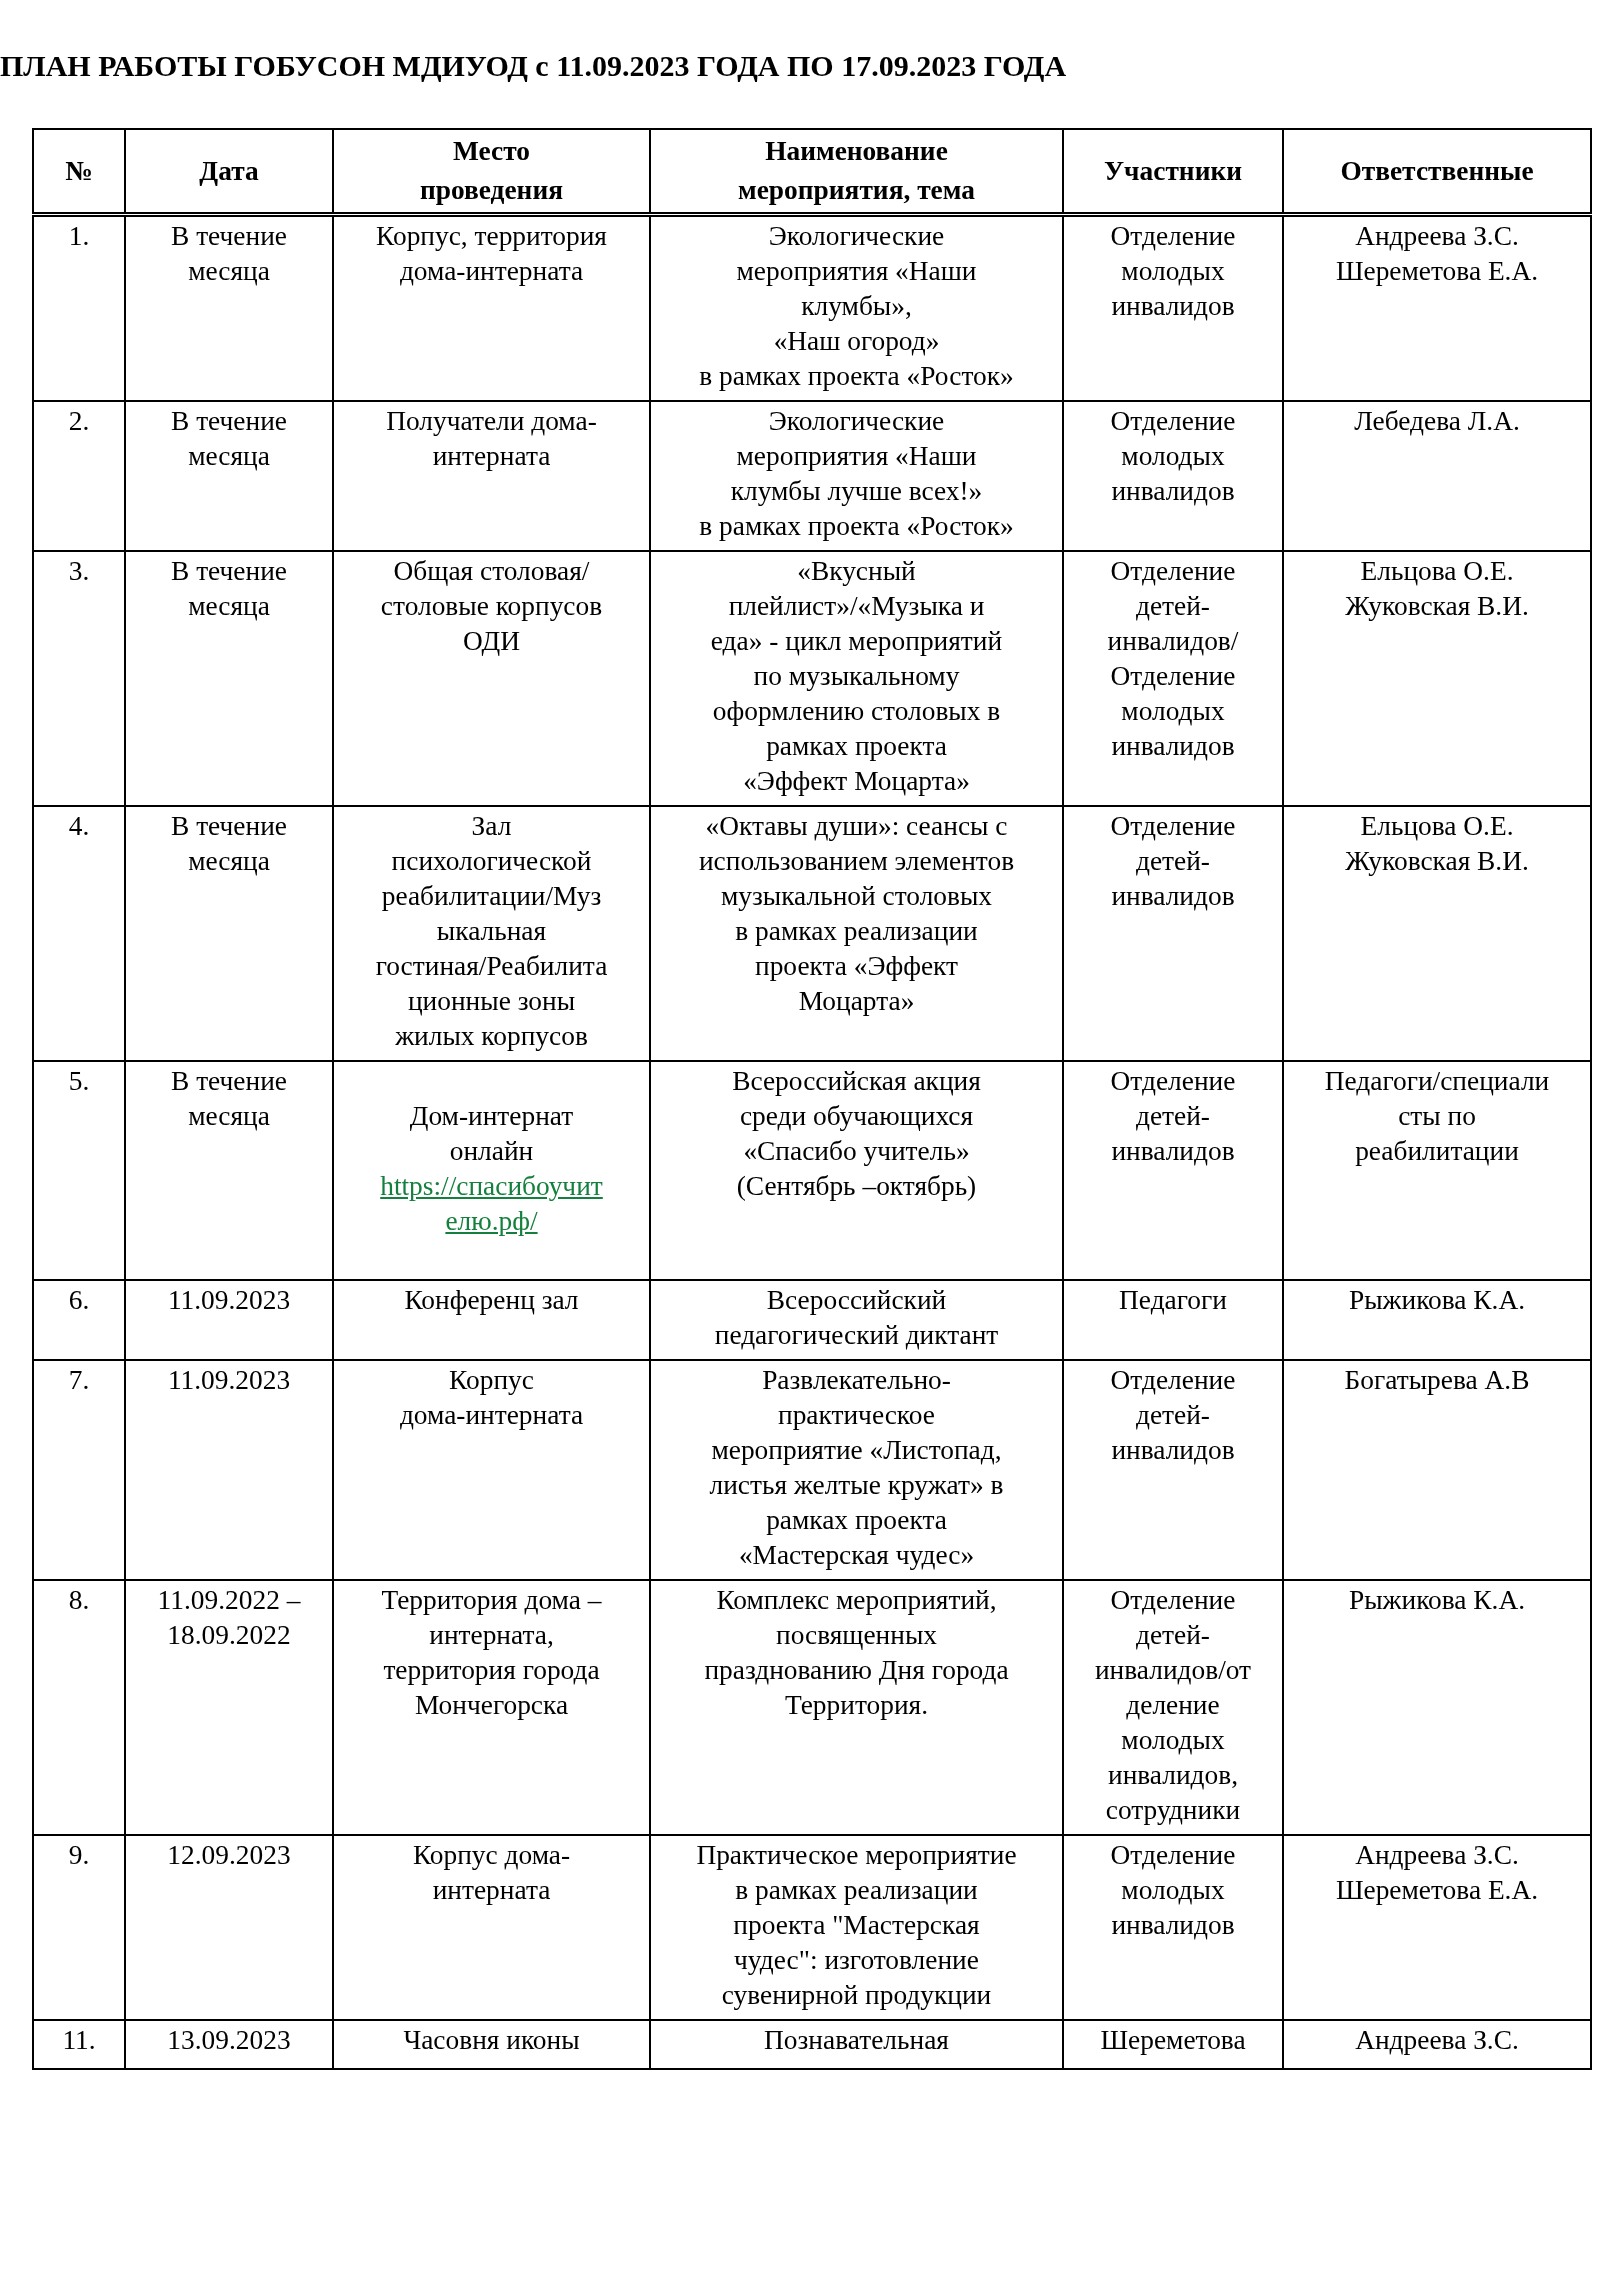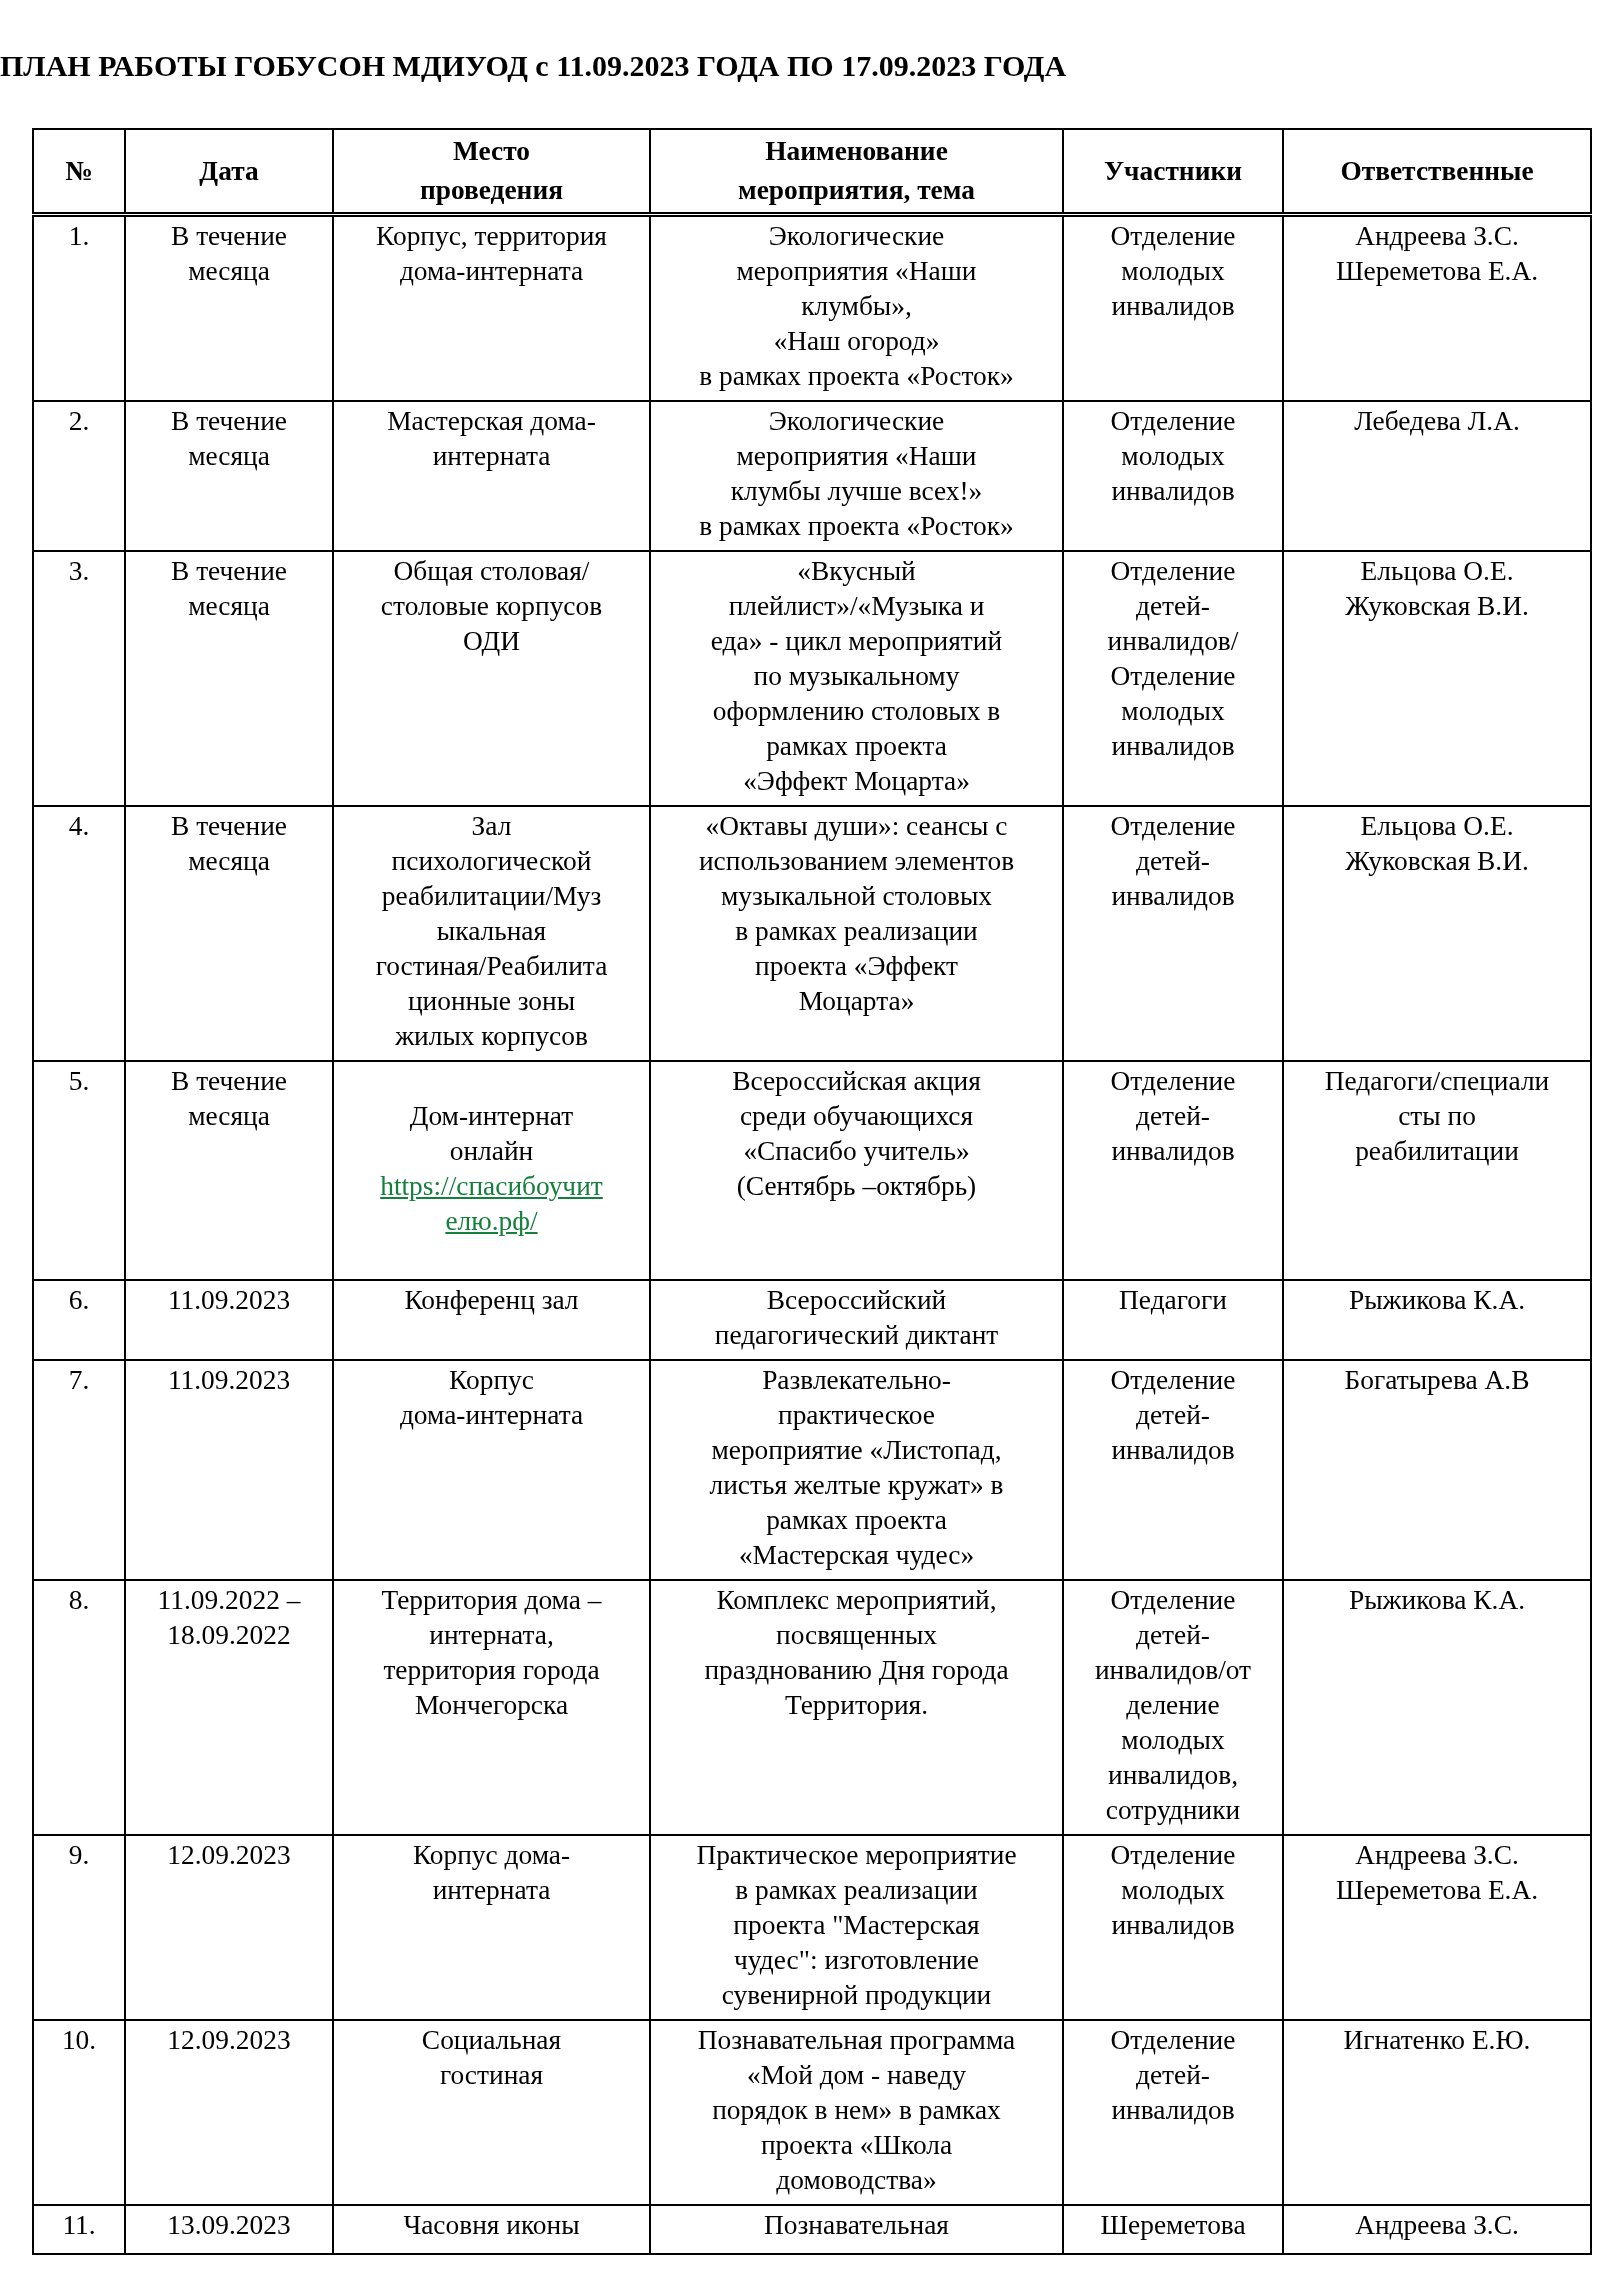--- a/index.html
+++ b/index.html
@@ -106,21 +106,21 @@
         <td>Отделение
 молодых
 инвалидов</td>
         <td>Андреева З.С.
 Шереметова Е.А.</td>
       </tr>
       <tr>
         <td>2.</td>
         <td>В течение
 месяца</td>
-        <td>Мастерская дома-
+        <td>Получатели дома-
 интерната</td>
         <td>Экологические
 мероприятия «Наши
 клумбы лучше всех!»
 в рамках проекта «Росток»</td>
         <td>Отделение
 молодых
 инвалидов</td>
         <td>Лебедева Л.А.</td>
       </tr>
@@ -246,35 +246,20 @@
 в рамках реализации
 проекта "Мастерская
 чудес":  изготовление
 сувенирной продукции</td>
         <td>Отделение
 молодых
 инвалидов</td>
         <td>Андреева З.С.
 Шереметова Е.А.</td>
       </tr>
-      <tr>
-        <td>10.</td>
-        <td>12.09.2023</td>
-        <td>Социальная
-гостиная</td>
-        <td>Познавательная программа
-«Мой дом - наведу
-порядок в нем» в рамках
-проекта «Школа
-домоводства»</td>
-        <td>Отделение
-детей-
-инвалидов</td>
-        <td>Игнатенко Е.Ю.</td>
-      </tr>
       <tr class="row-cut">
         <td>11.</td>
         <td>13.09.2023</td>
         <td>Часовня иконы</td>
         <td>Познавательная</td>
         <td>Шереметова</td>
         <td>Андреева З.С.</td>
       </tr>
     </tbody>
   </table>

